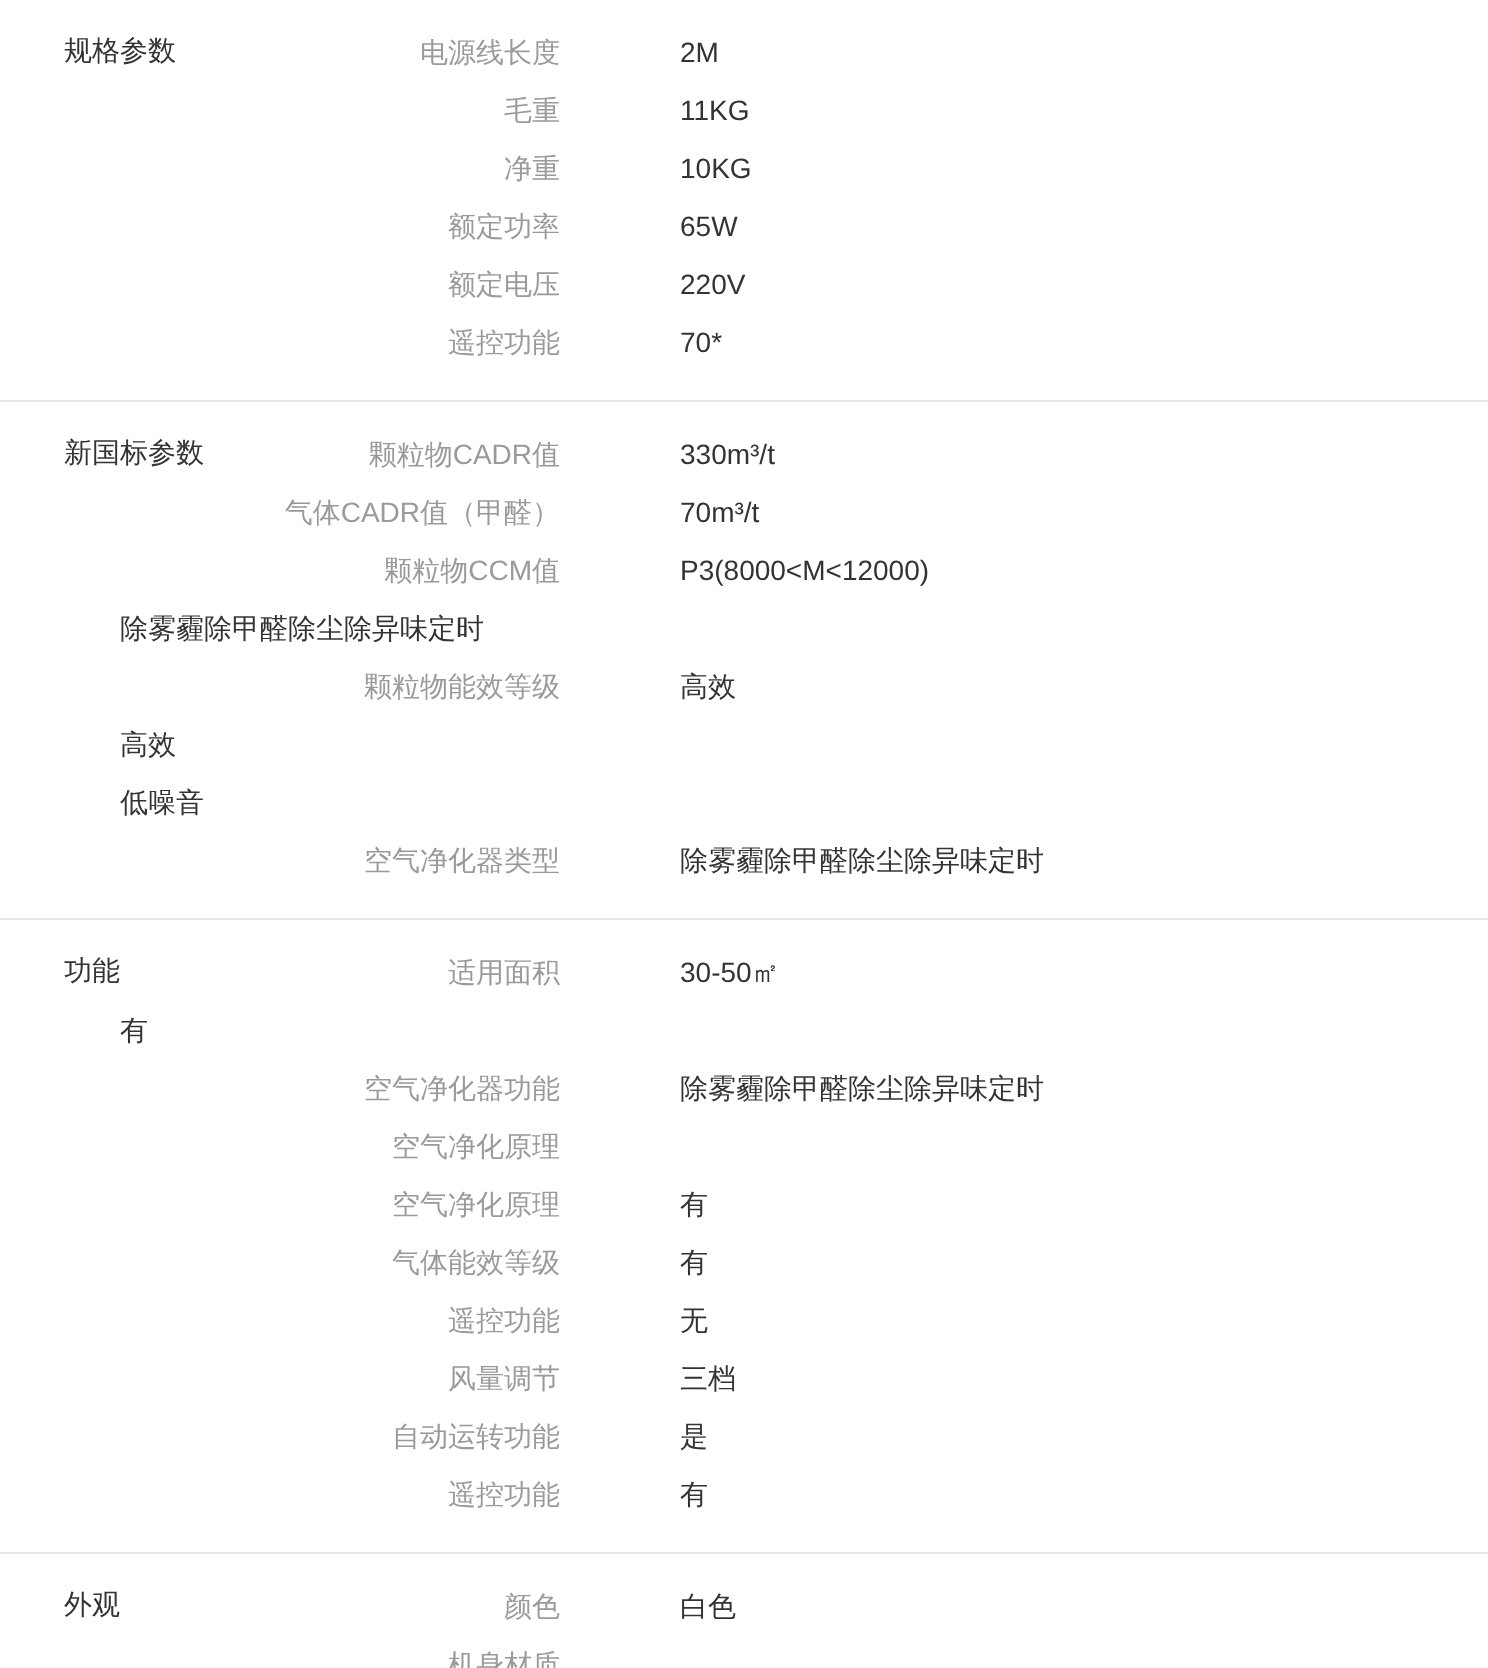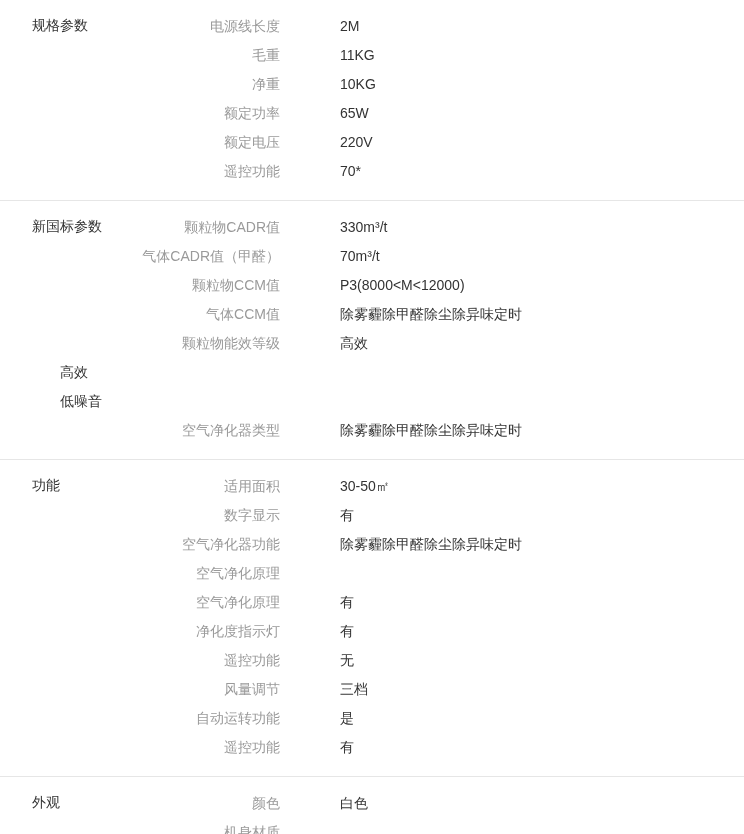--- a/index.html
+++ b/index.html
@@ -105,21 +105,20 @@
       </div>
       <div class="row">
         <div class="row-label">气体CADR值（甲醛）</div>
         <div class="row-value">70m³/t</div>
       </div>
       <div class="row">
         <div class="row-label">颗粒物CCM值</div>
         <div class="row-value">P3(8000&lt;M&lt;12000)</div>
       </div>
       <div class="row">
-        <div class="row-label">气体CCM值</div>
         <div class="row-value">除雾霾除甲醛除尘除异味定时</div>
       </div>
       <div class="row">
         <div class="row-label">颗粒物能效等级</div>
         <div class="row-value">高效</div>
       </div>
       <div class="row">
         <div class="row-value">高效</div>
       </div>
       <div class="row">
@@ -133,37 +132,36 @@
   </section>
 
   <section class="spec-group">
     <div class="group-title">功能</div>
     <div class="rows">
       <div class="row">
         <div class="row-label">适用面积</div>
         <div class="row-value">30-50㎡</div>
       </div>
       <div class="row">
-        <div class="row-label">数字显示</div>
         <div class="row-value">有</div>
       </div>
       <div class="row">
         <div class="row-label">空气净化器功能</div>
         <div class="row-value">除雾霾除甲醛除尘除异味定时</div>
       </div>
       <div class="row">
         <div class="row-label">空气净化原理</div>
         <div class="row-value"></div>
       </div>
       <div class="row">
         <div class="row-label">空气净化原理</div>
         <div class="row-value">有</div>
       </div>
       <div class="row">
-        <div class="row-label">净化度指示灯</div>
+        <div class="row-label">气体能效等级</div>
         <div class="row-value">有</div>
       </div>
       <div class="row">
         <div class="row-label">遥控功能</div>
         <div class="row-value">无</div>
       </div>
       <div class="row">
         <div class="row-label">风量调节</div>
         <div class="row-value">三档</div>
       </div>

